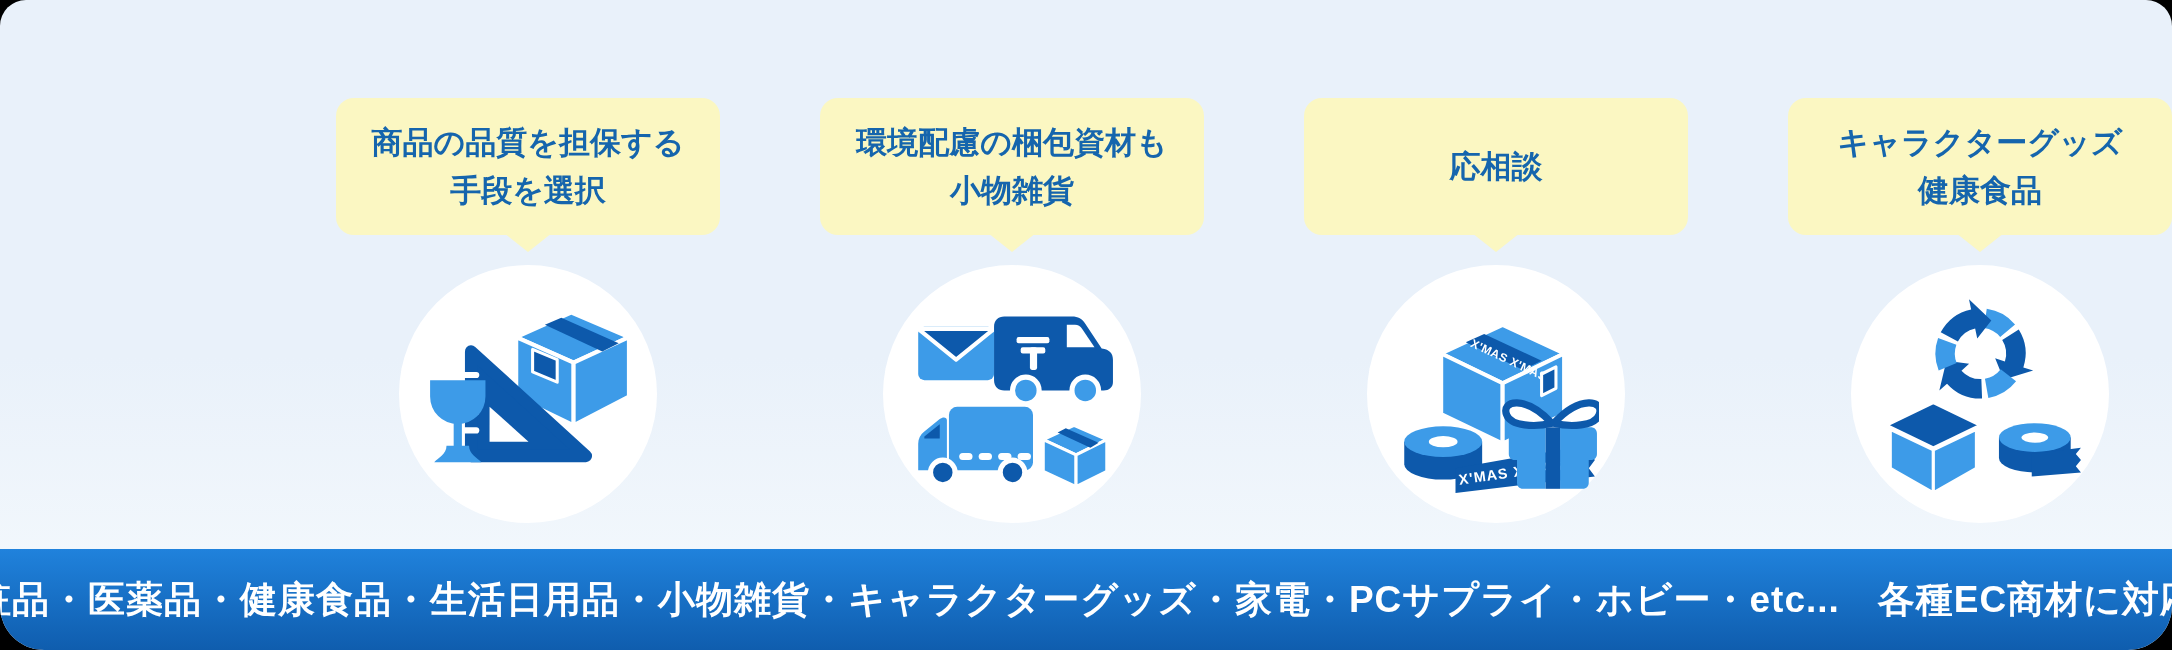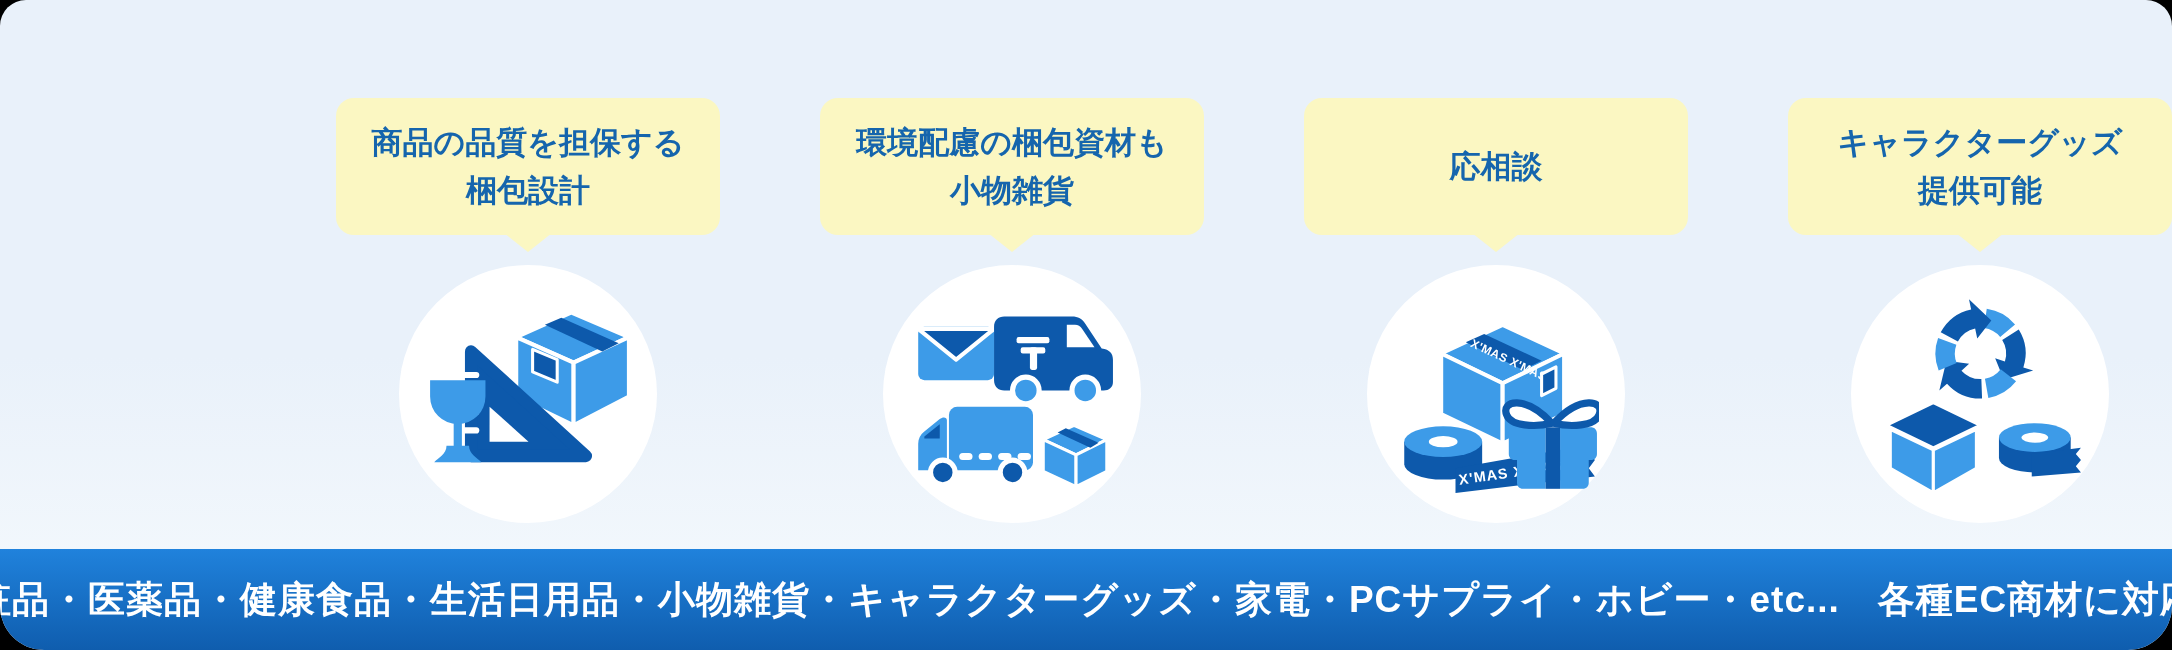--- a/index.html
+++ b/index.html
@@ -51,21 +51,21 @@
 </head>
 <body>
 
 <div class="stage">
 
   <div class="features">
 
     <div class="feature">
       <div class="bubble">
         <span>商品の品質を担保する</span>
-        <span>梱包設計</span>
+        <span>手段を選択</span>
         <div class="tail"></div>
       </div>
       <div class="circle">
         <svg class="icon" viewBox="0 0 200 200">
           <g>
             <polygon class="lt sw" points="88,44 142,20 198,44 144,69"></polygon>
             <polygon class="lt sw" points="88,44 144,69 144,130 88,103"></polygon>
             <polygon class="lt sw" points="144,69 198,44 198,102 144,130"></polygon>
             <polygon class="dk" points="116,32 132,25 188,50 172,58"></polygon>
             <polygon class="dk sw3" points="104,56 128,66 128,88 104,78"></polygon>
@@ -160,21 +160,21 @@
             <path class="dks" d="M154,128 C128,100 104,106 110,120 C114,131 138,132 154,128 Z"></path>
             <path class="dks" d="M156,128 C182,100 206,106 200,120 C196,131 172,132 156,128 Z"></path>
           </g>
         </svg>
       </div>
     </div>
 
     <div class="feature">
       <div class="bubble">
         <span>キャラクターグッズ</span>
-        <span>提供可能</span>
+        <span>健康食品</span>
         <div class="tail"></div>
       </div>
       <div class="circle">
         <svg class="icon" viewBox="0 0 200 200">
           <defs>
             <g id="rcu">
               <path class="lt" d="M106.1,16.4 A44,44 0 0 1 133.7,31.7 L119.2,43.9 A25,25 0 0 0 103.5,35.2 Z"></path>
               <path class="dk" d="M137.3,36.7 A44,44 0 0 1 141.8,73.6 L151.4,76.7 L122.7,85.3 L114.3,64.6 L123.8,67.7 A25,25 0 0 0 121.2,46.8 Z"></path>
             </g>
           </defs>

